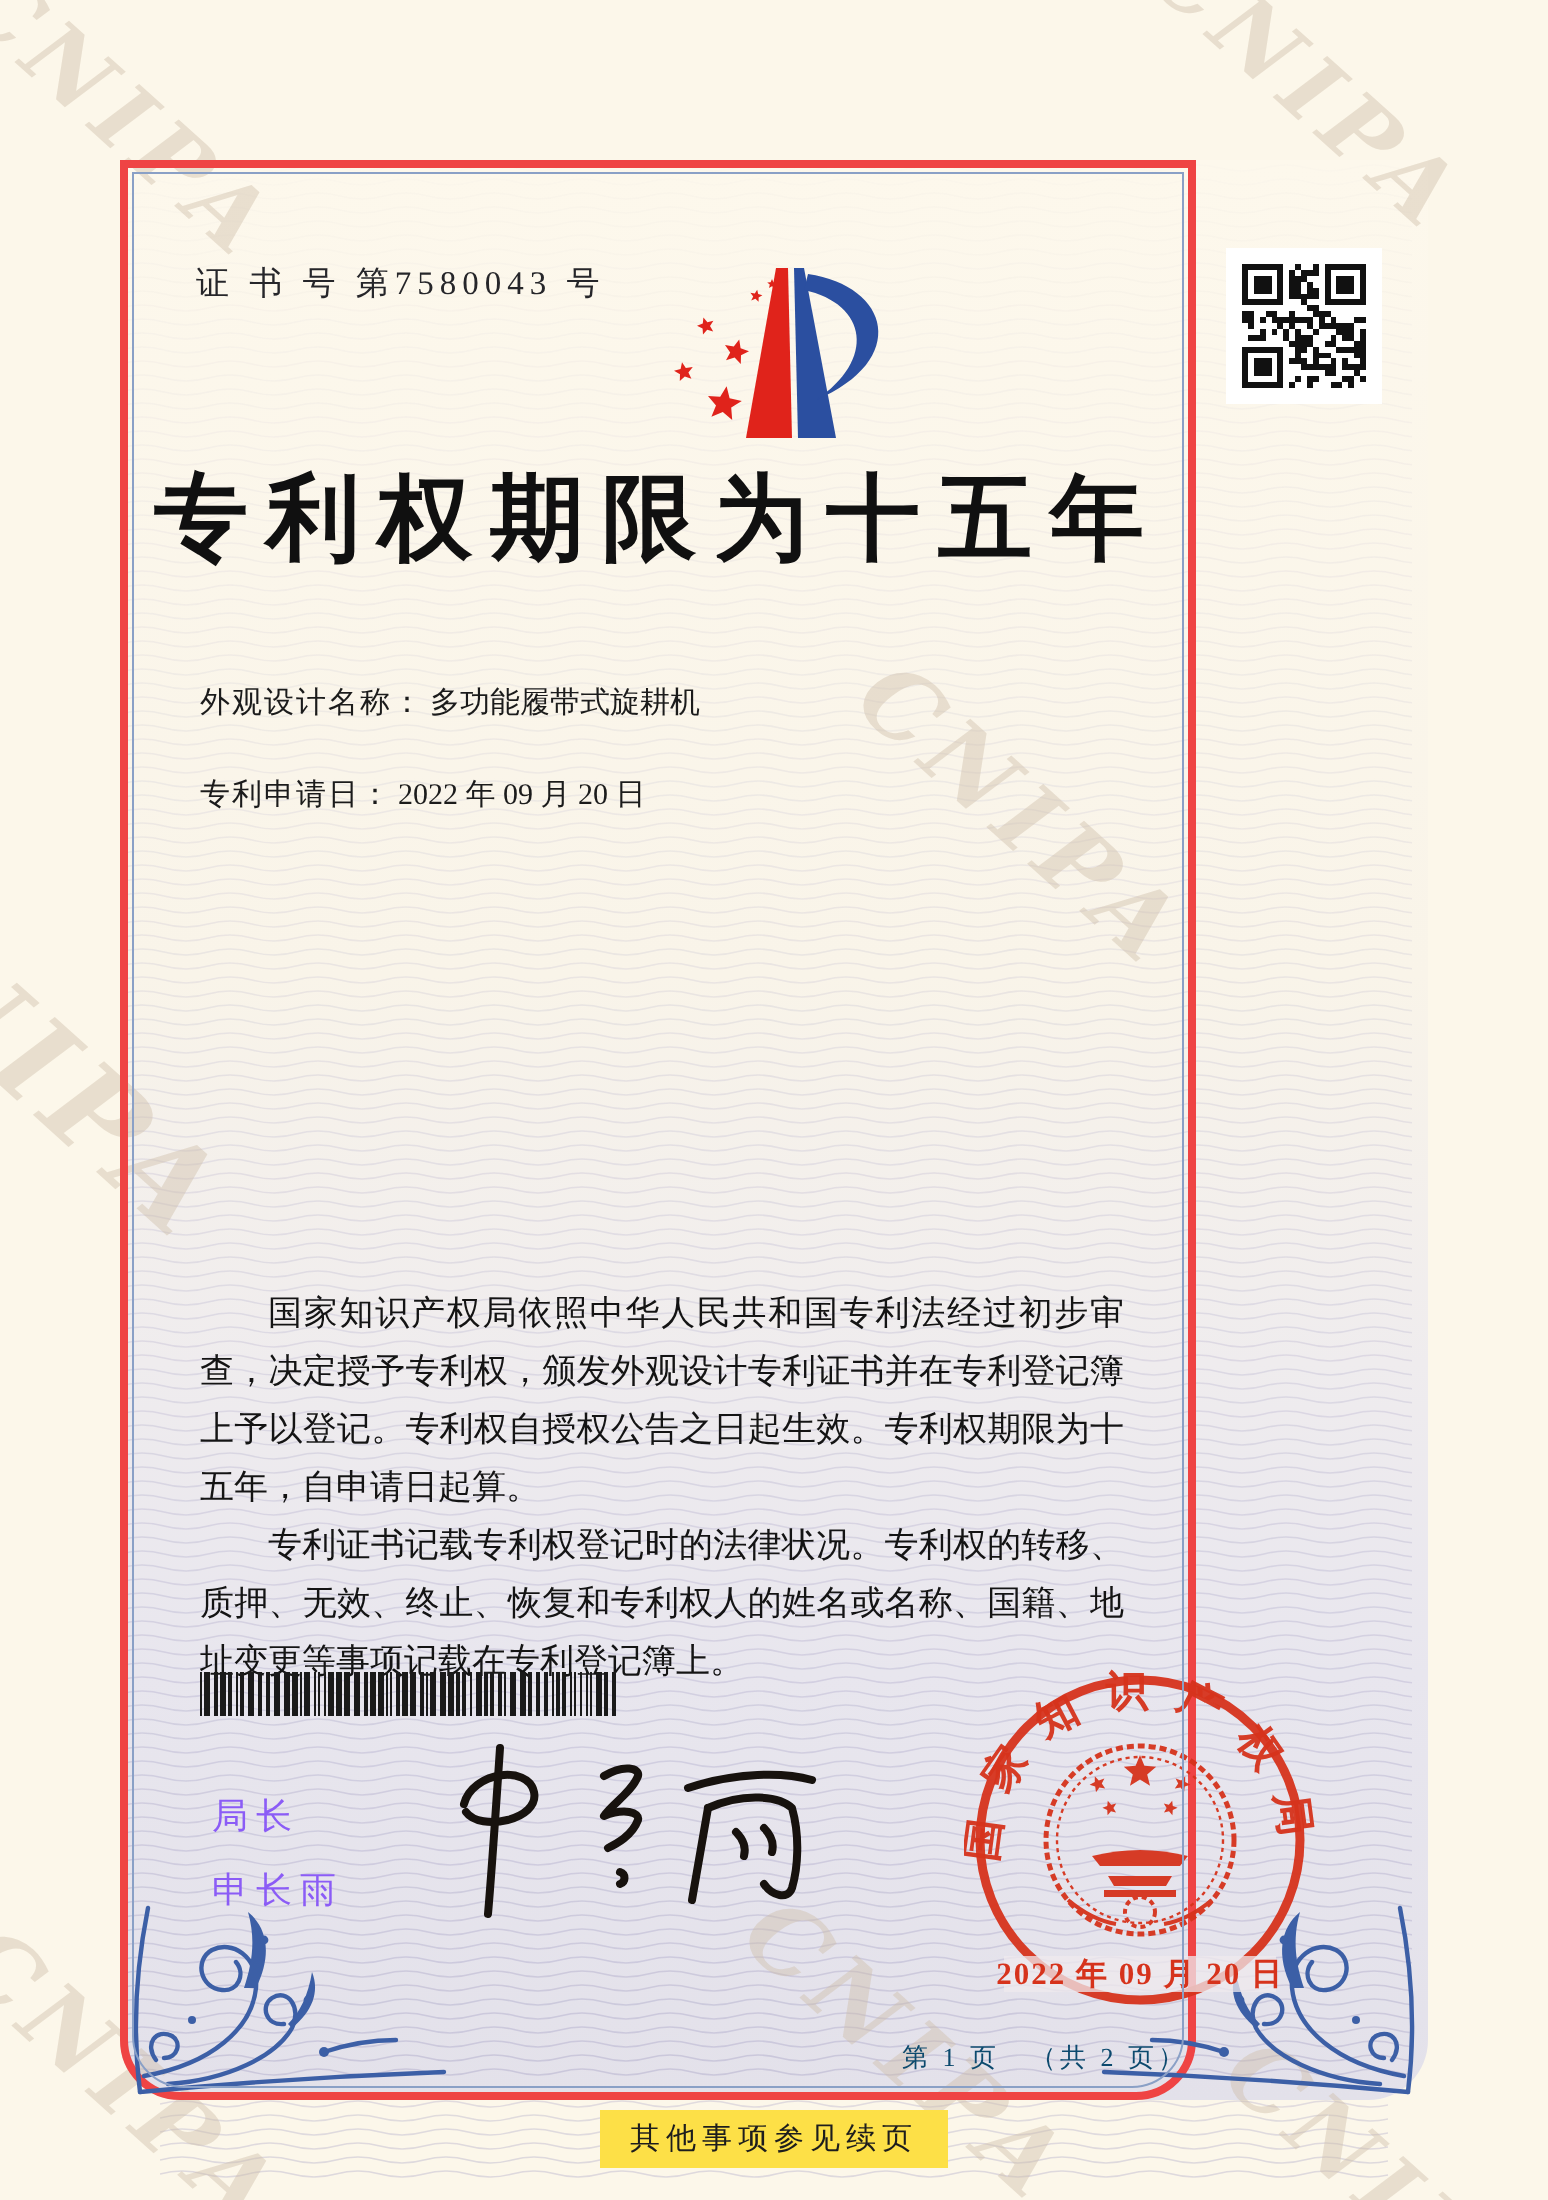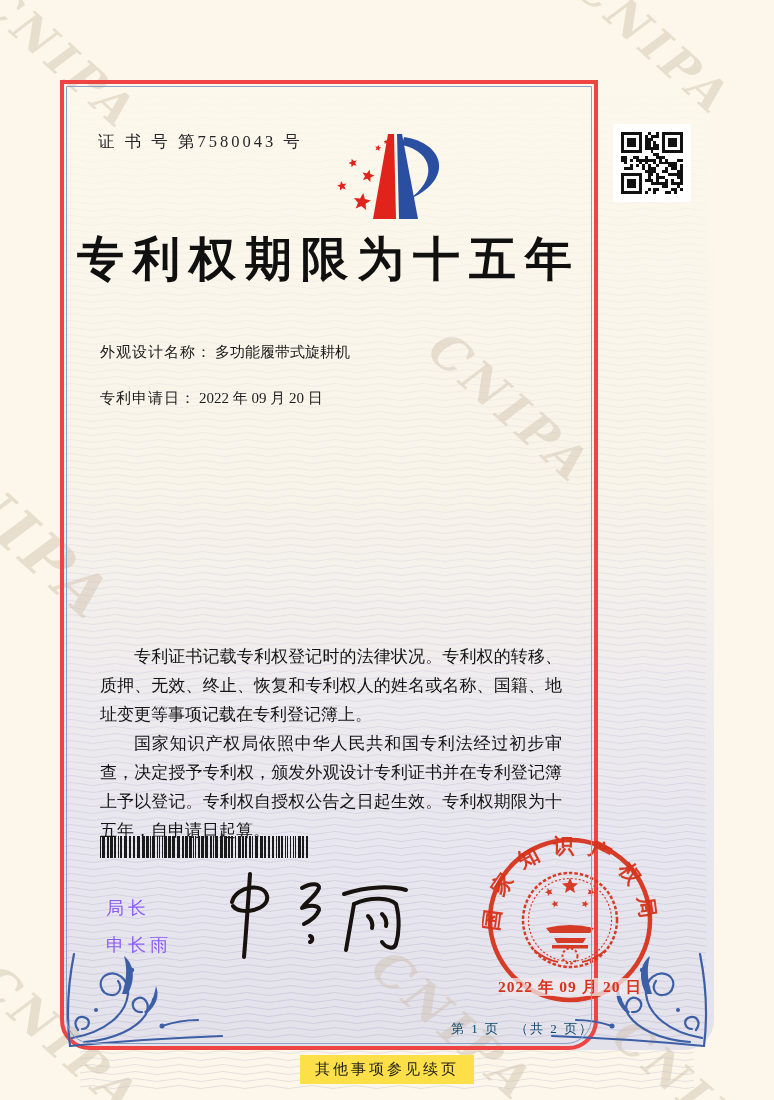--- a/index.html
+++ b/index.html
@@ -409,22 +409,22 @@
     <div class="rows">
       <div class="row">
         <span class="lbl">外观设计名称：</span><span class="val">多功能履带式旋耕机</span>
       </div>
       <div class="row">
         <span class="lbl">专利申请日：</span><span class="val">2022 年 09 月 20 日</span>
       </div>
     </div>
 
     <div class="paras">
+      <p>国家知识产权局依照中华人民共和国专利法经过初步审查，决定授予专利权，颁发外观设计专利证书并在专利登记簿上予以登记。专利权自授权公告之日起生效。专利权期限为十五年，自申请日起算。</p>
       <p>专利证书记载专利权登记时的法律状况。专利权的转移、质押、无效、终止、恢复和专利权人的姓名或名称、国籍、地址变更等事项记载在专利登记簿上。</p>
-      <p>国家知识产权局依照中华人民共和国专利法经过初步审查，决定授予专利权，颁发外观设计专利证书并在专利登记簿上予以登记。专利权自授权公告之日起生效。专利权期限为十五年，自申请日起算。</p>
     </div>
 
     <svg class="barcode" id="barcode-svg" viewBox="0 0 212 22">
         <rect x="0" y="0" width="1" height="22" fill="#1a1a1a"></rect>
         <rect x="2" y="0" width="3" height="22" fill="#1a1a1a"></rect>
         <rect x="7" y="0" width="2" height="22" fill="#1a1a1a"></rect>
         <rect x="10" y="0" width="3" height="22" fill="#1a1a1a"></rect>
         <rect x="14" y="0" width="2" height="22" fill="#1a1a1a"></rect>
         <rect x="18" y="0" width="1" height="22" fill="#1a1a1a"></rect>
         <rect x="20" y="0" width="2" height="22" fill="#1a1a1a"></rect>

